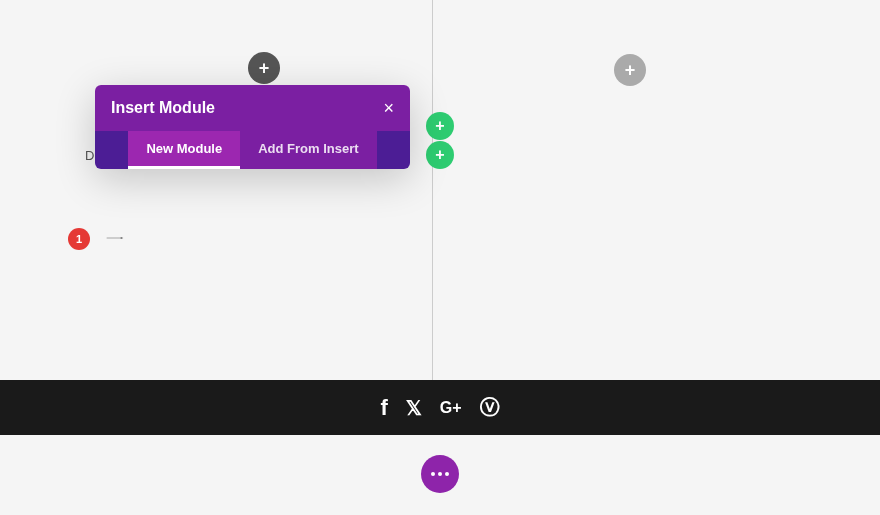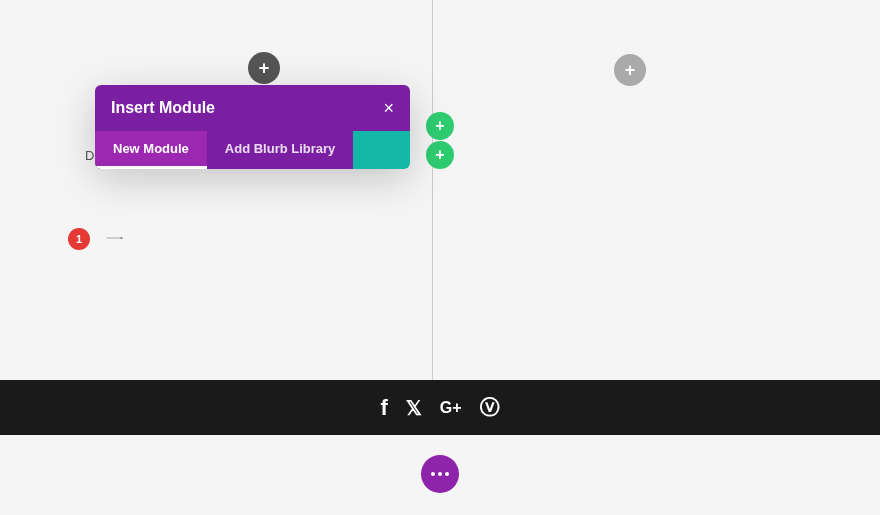--- a/index.html
+++ b/index.html
@@ -146,21 +146,22 @@
       cursor: pointer;
       font-size: 18px;
       color: white;
       background: none;
       border: none;
       line-height: 1;
     }
 
     .modal-tabs {
       display: flex;
-      background: #14b8a6;
+      background: #4c1d95;
+      justify-content: center;
     }
 
     .modal-tab {
       padding: 10px 18px;
       font-size: 13px;
       font-weight: 600;
       cursor: pointer;
       color: rgba(255,255,255,0.85);
     }
 
@@ -328,21 +329,21 @@
   </div>
 </div>
 
 <div class="modal">
   <div class="modal-header">
     <span class="modal-title">Insert Module</span>
     <button class="modal-close">×</button>
   </div>
   <div class="modal-tabs">
     <div class="modal-tab active">New Module</div>
-    <div class="modal-tab">Add Blurb Library</div>
+    <div class="modal-tab">Add From Insert</div>
   </div>
 </div>
 
 <div class="badge-number">1</div>
 <svg class="badge-arrow" viewBox="0 0 50 6" xmlns="http://www.w3.org/2000/svg">
   <line x1="0" y1="3" x2="42" y2="3" stroke="#555" stroke-width="1.5"></line>
   <polygon points="42,0 50,3 42,6" fill="#555"></polygon>
 </svg>
 
 <div class="bottom-fab">

